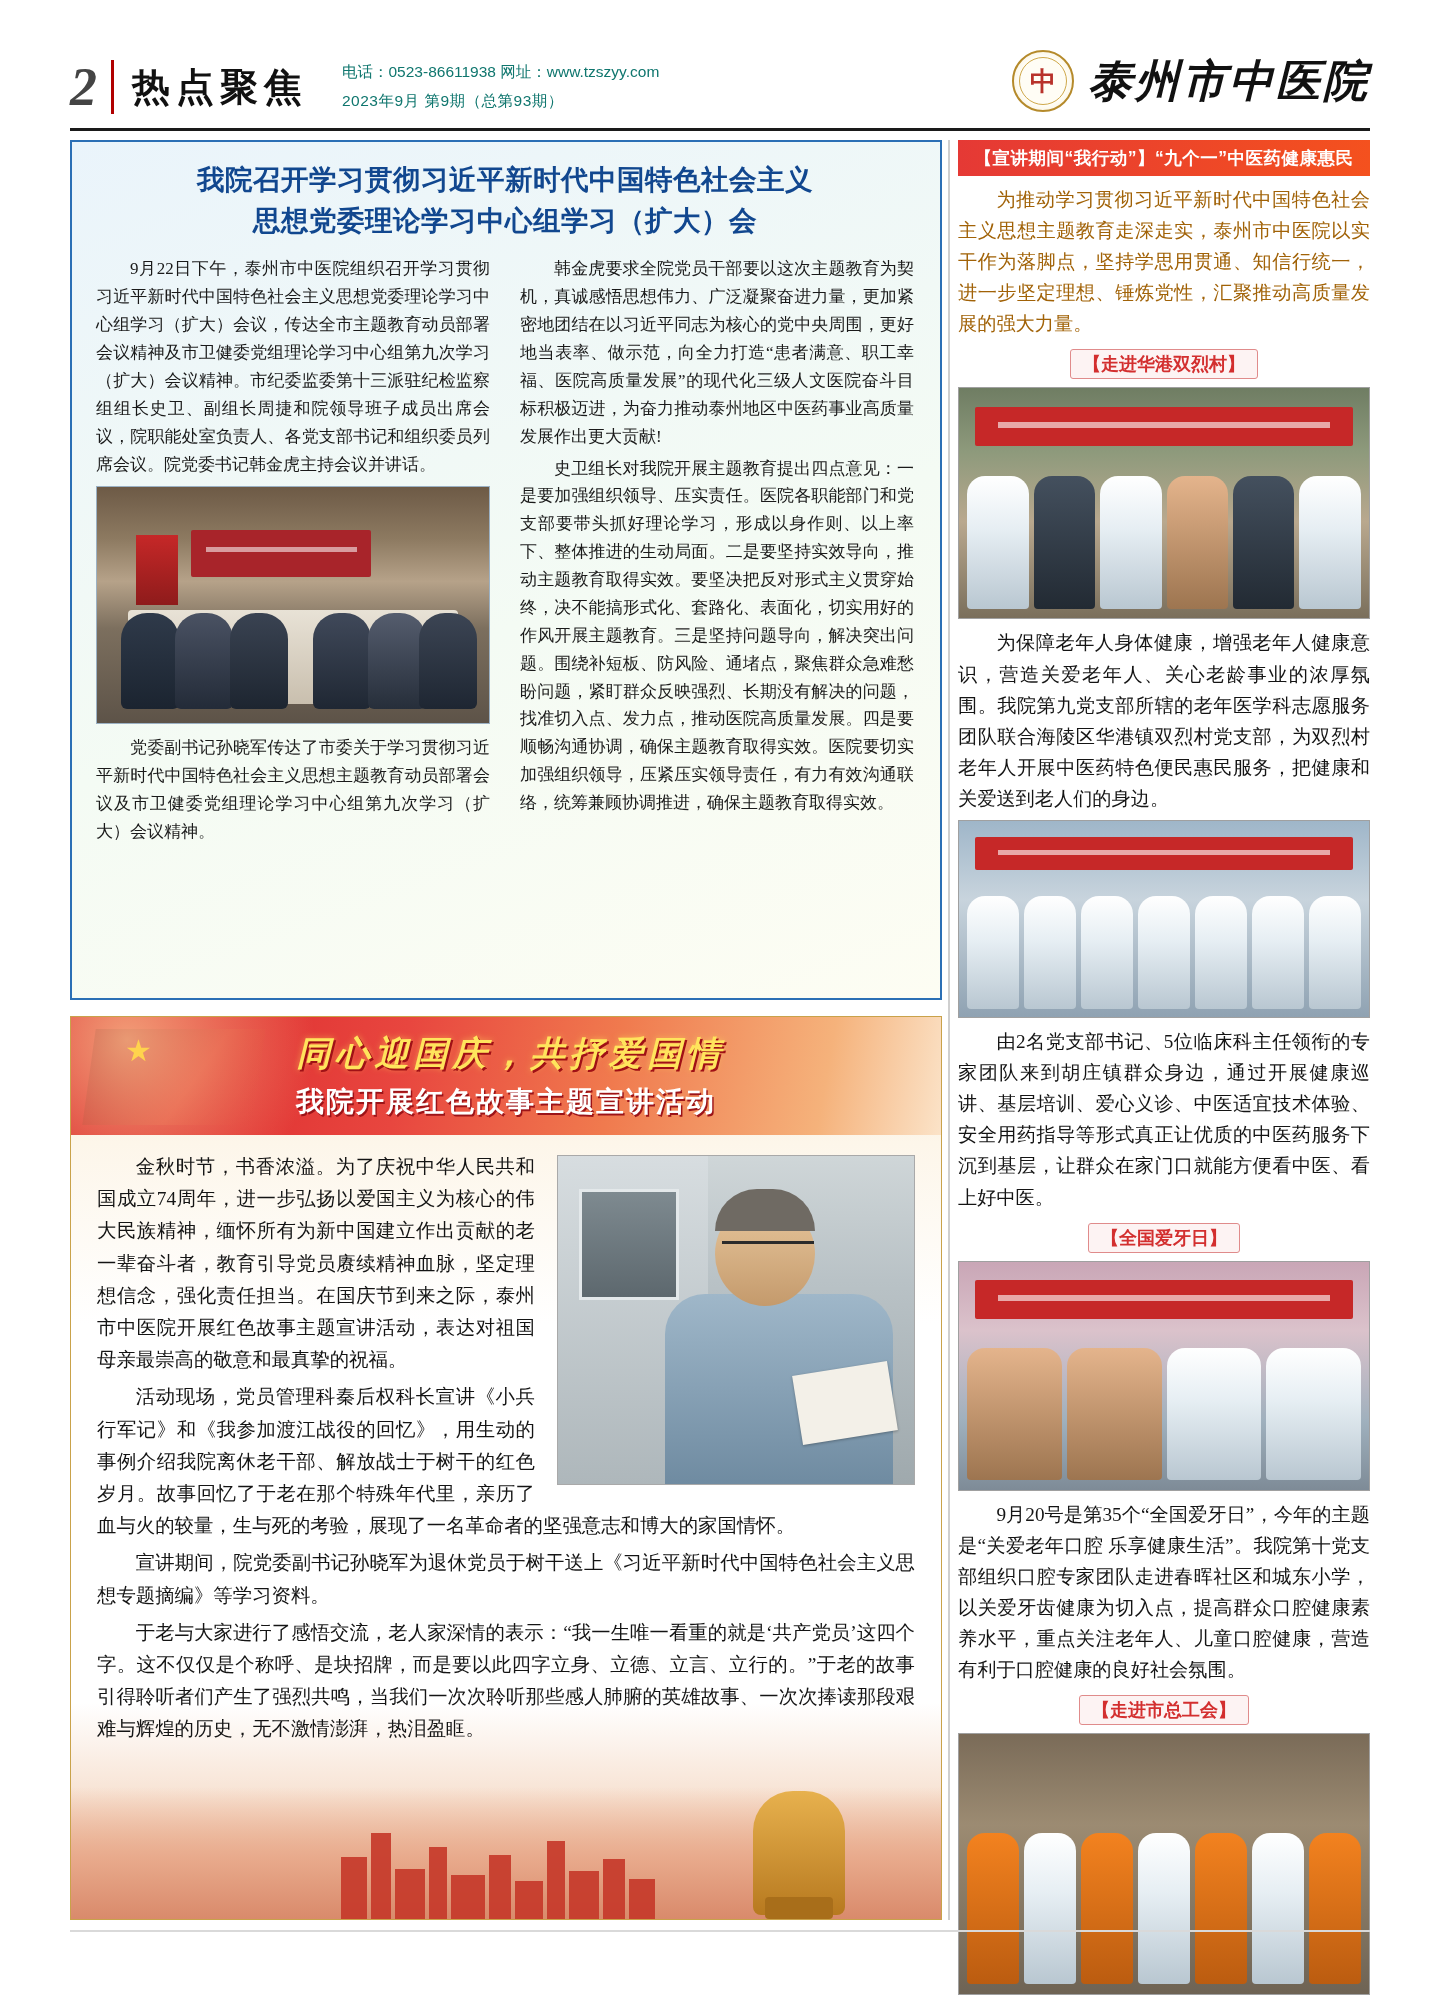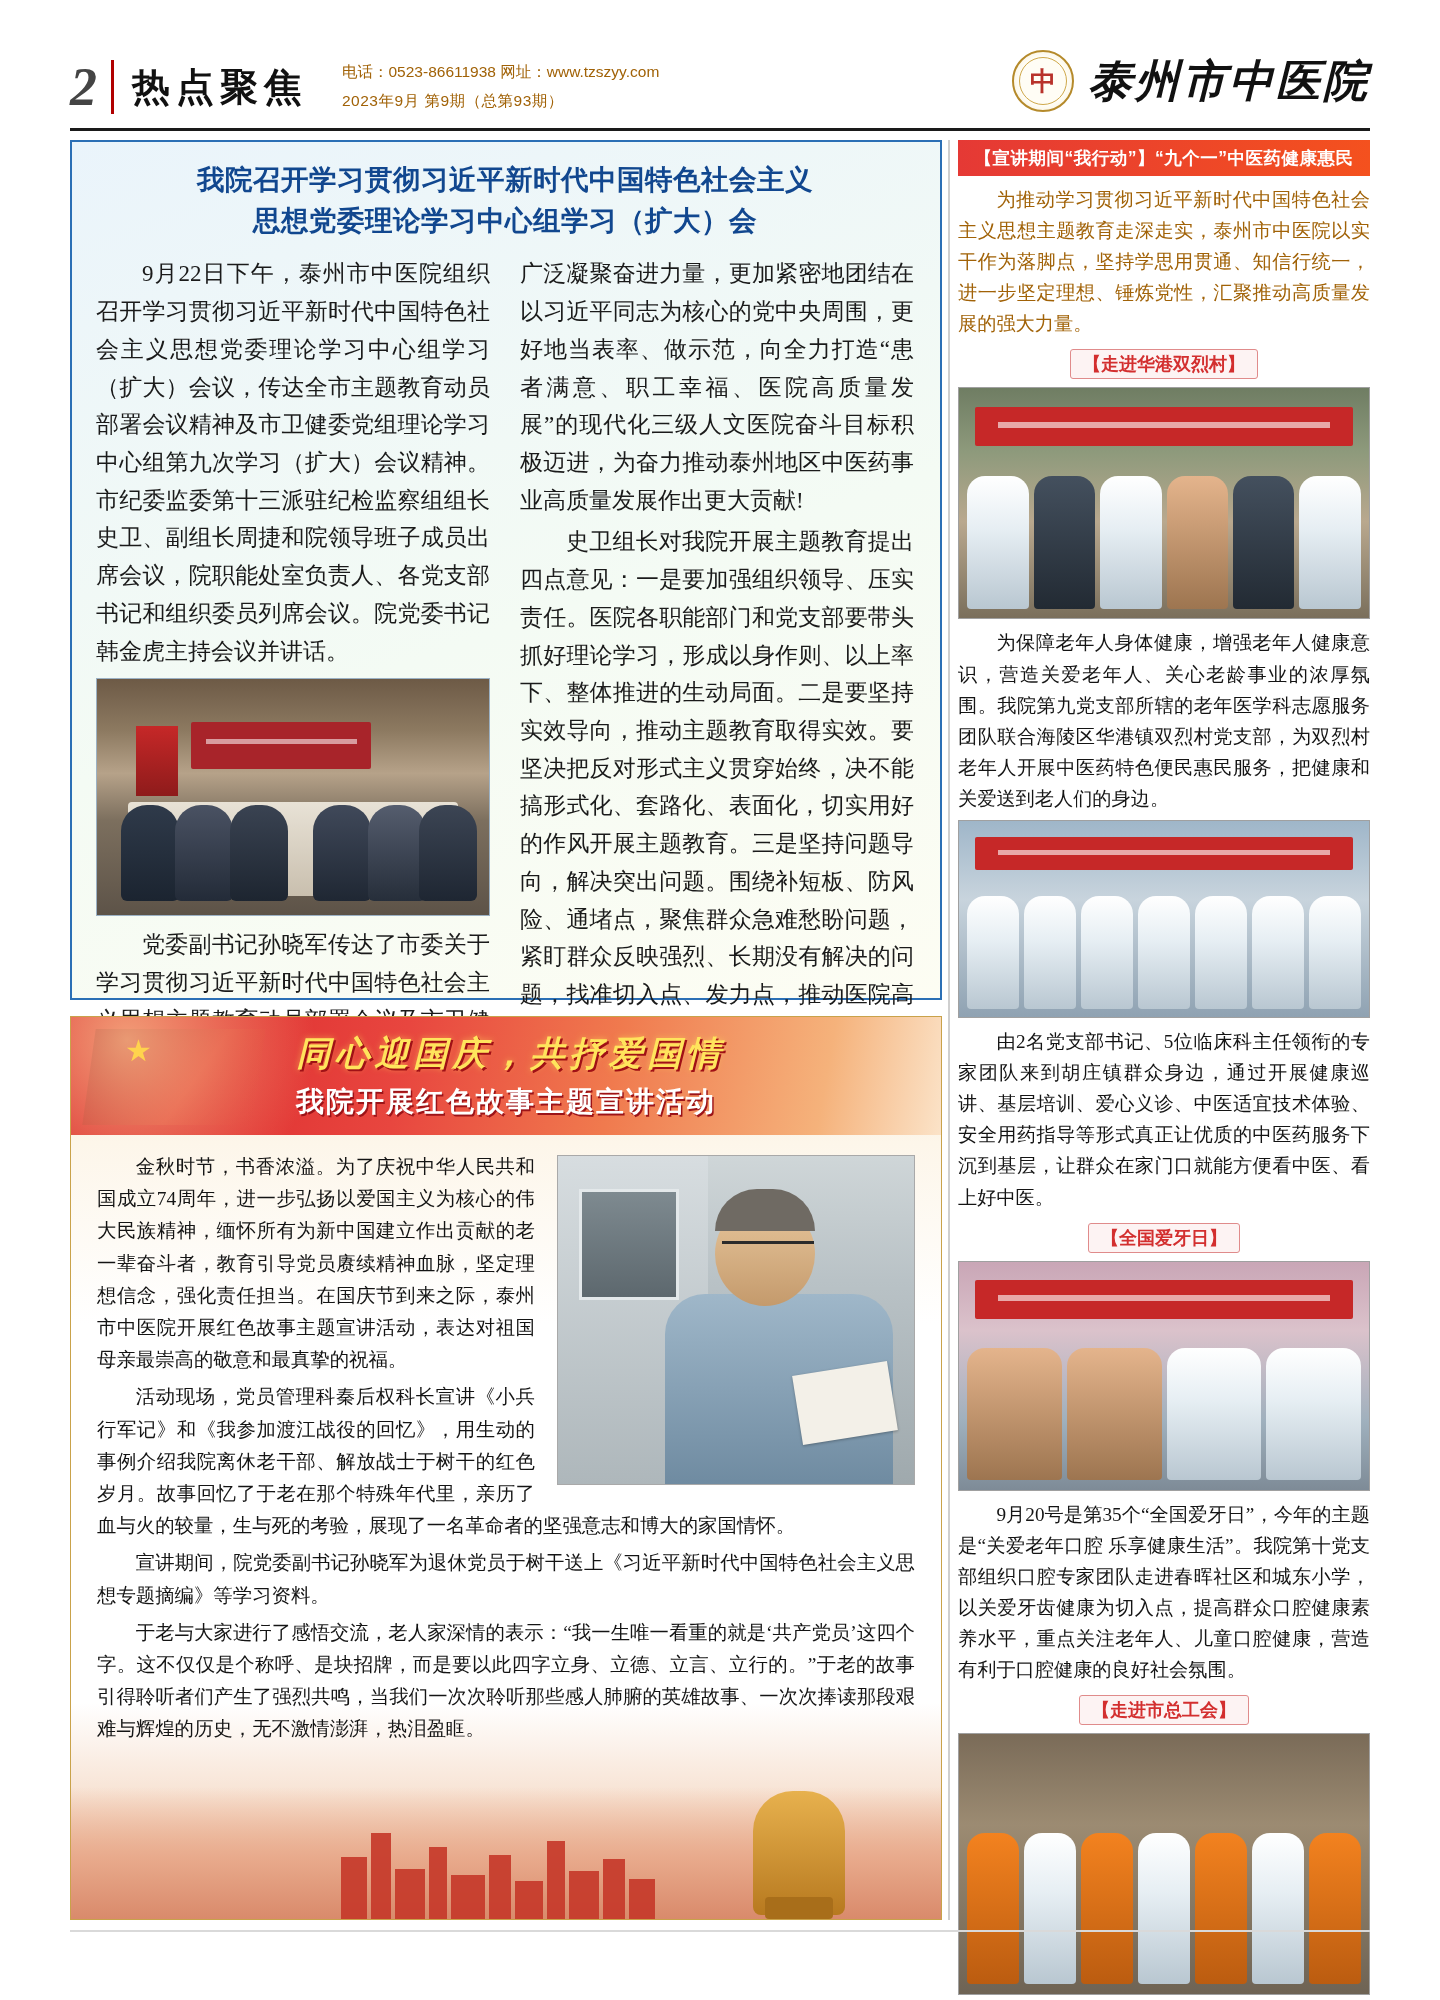--- a/index.html
+++ b/index.html
@@ -45,21 +45,21 @@
     font-family: "Liberation Sans", sans-serif;
     font-weight: 700;
     font-size: 38px;
     letter-spacing: 6px;
     color: #111;
     margin-right: 34px;
   }
   .masthead-meta {
     font-family: "Liberation Sans", sans-serif;
     font-size: 15.5px;
-    color: #a16207;
+    color: #0f766e;
     line-height: 1.85;
   }
   .masthead-meta .row2 { letter-spacing: 0.5px; }
 
   .brand {
     position: absolute;
     right: 0; top: 2px;
     display: flex;
     align-items: center;
   }
@@ -136,21 +136,21 @@
     font-weight: 700;
     font-size: 27.5px;
     line-height: 1.48;
     color: #11478f;
     letter-spacing: 0.5px;
     margin-bottom: 14px;
   }
   .a1-body {
     column-count: 2;
     column-gap: 30px;
-    font-size: 23px;
+    font-size: 17px;
     line-height: 1.64;
     text-align: justify;
     color: #1a1a1a;
   }
   .a1-body p { margin: 0 0 4px 0; text-indent: 2em; }
 
   .a1-photo {
     width: 100%;
     height: 238px;
     margin: 8px 0 10px 0;

